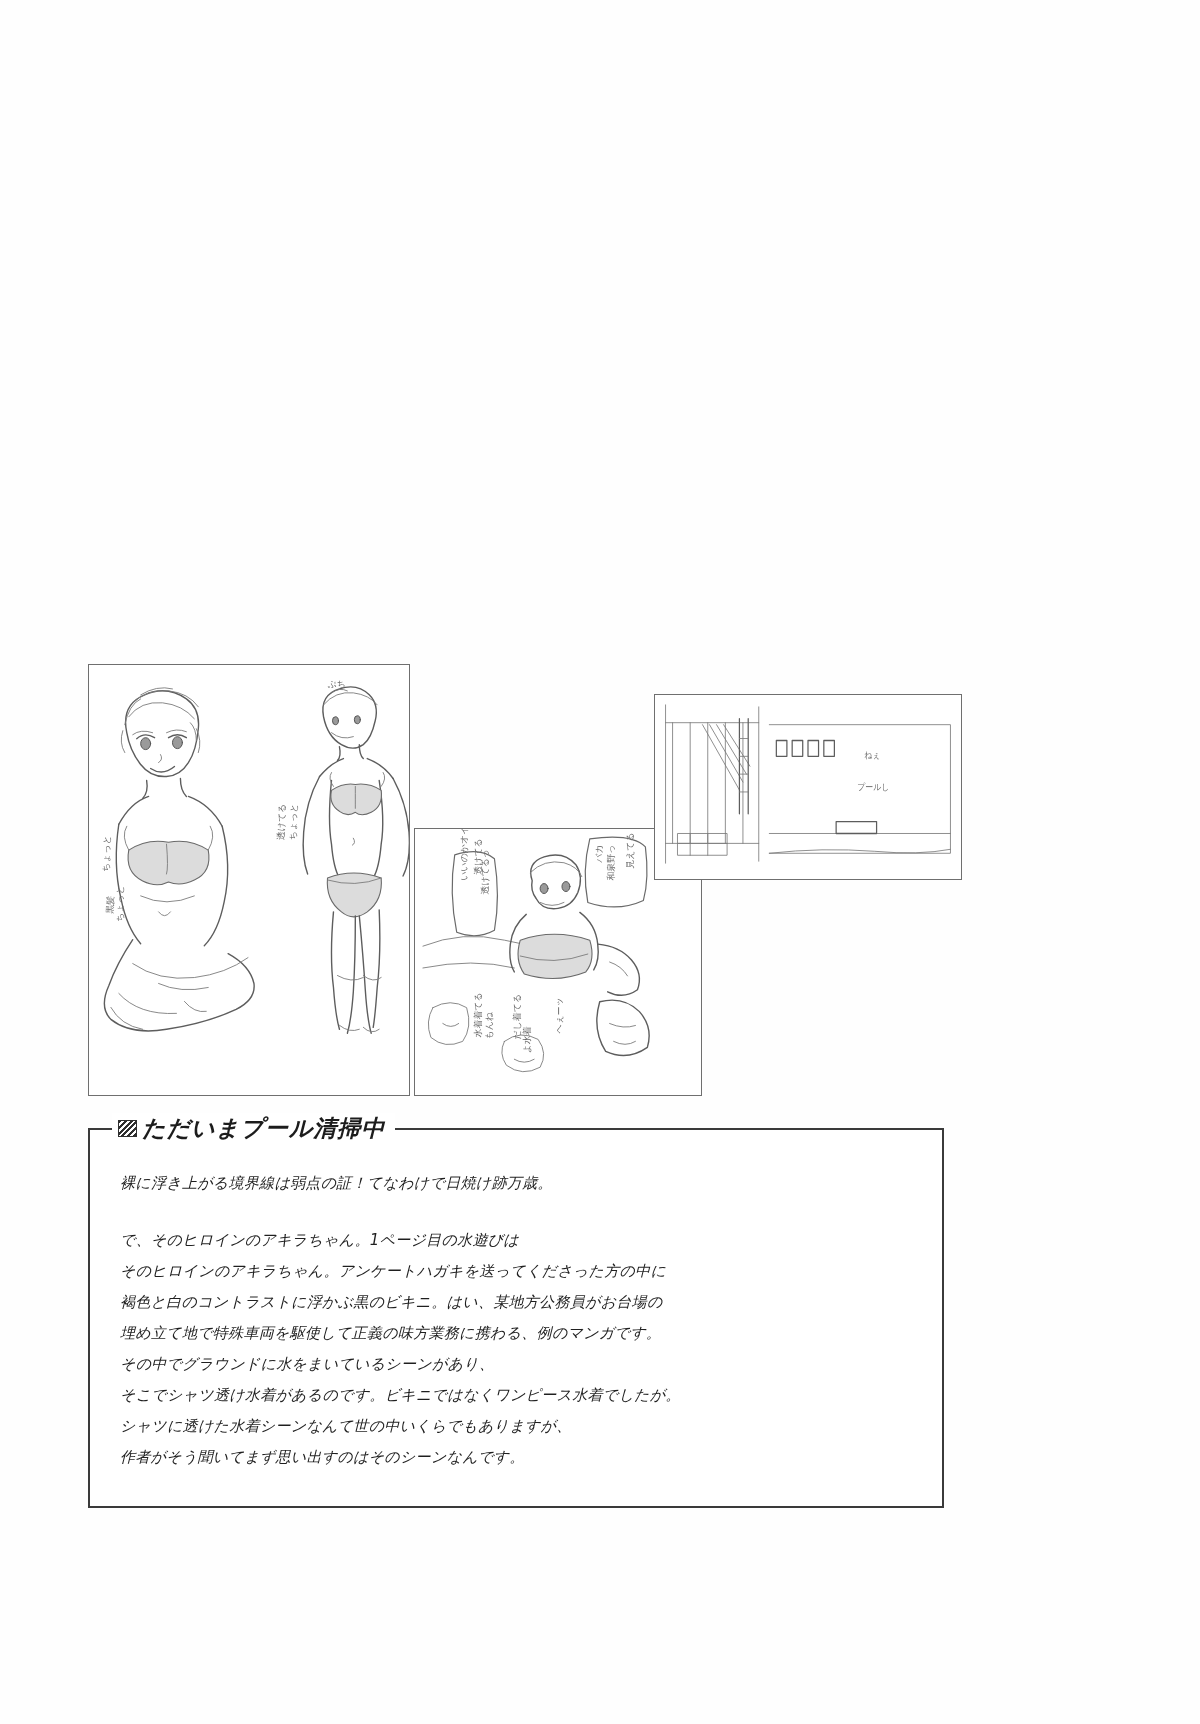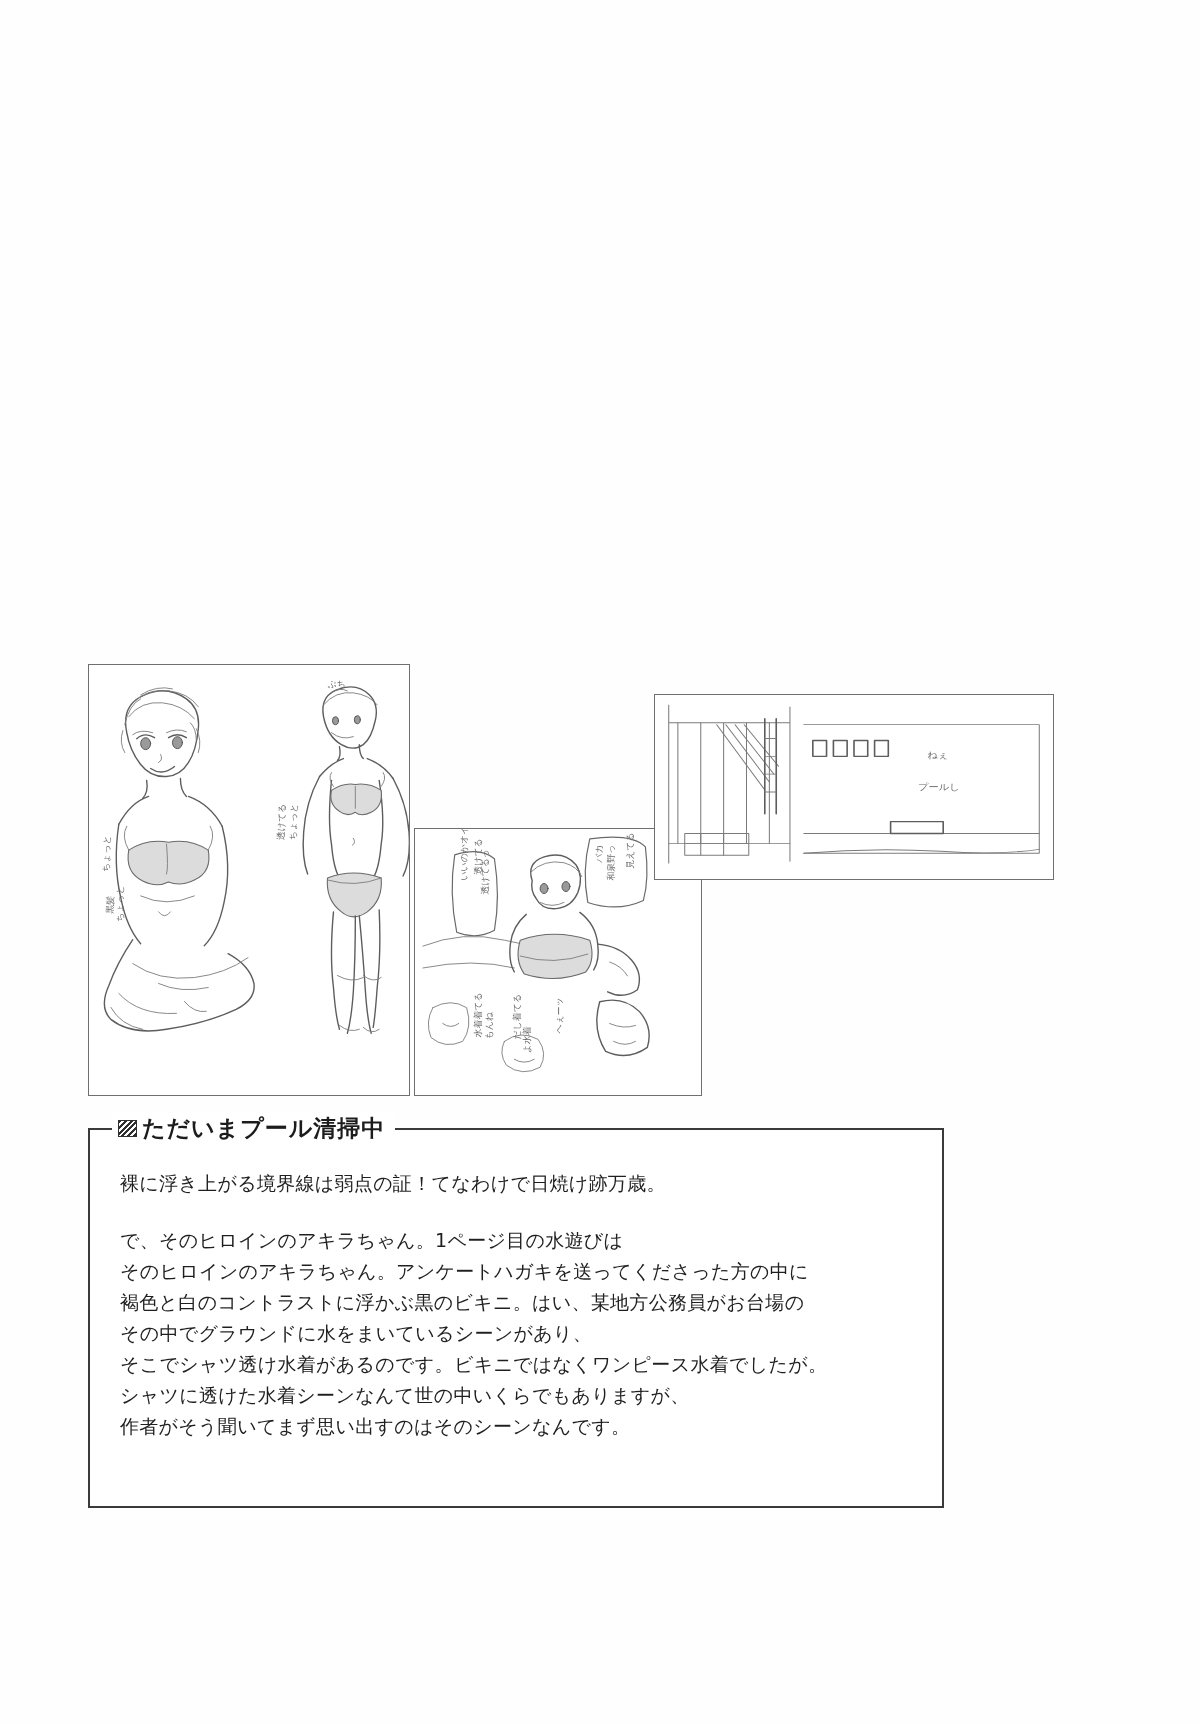--- a/index.html
+++ b/index.html
@@ -38,21 +38,21 @@
   }
   #panel-comic {
     left: 414px;
     top: 828px;
     width: 288px;
     height: 268px;
   }
   #panel-scene {
     left: 654px;
     top: 694px;
-    width: 400px;
+    width: 308px;
     height: 186px;
   }
 
   .sketch-svg {
     display: block;
     width: 100%;
     height: 100%;
   }
   .sketch-svg path,
   .sketch-svg line,
@@ -94,20 +94,21 @@
   
   #afterword {
     position: absolute;
     left: 88px;
     top: 1128px;
     width: 856px;
     height: 380px;
     border: 2px solid #3a3a3a;
     box-sizing: border-box;
     background: #ffffff;
+    font-style: italic;
   }
   .heading-wrap {
     position: absolute;
     left: 22px;
     top: -17px;
     display: flex;
     align-items: center;
     background: #ffffff;
     padding: 0 10px 0 6px;
     height: 30px;
@@ -126,21 +127,21 @@
     letter-spacing: 1px;
     color: #1c1c1c;
     white-space: nowrap;
   }
 
   .body-copy {
     position: absolute;
     left: 30px;
     top: 38px;
     right: 26px;
-    font-size: 19px;
+    font-size: 15px;
     line-height: 31px;
     color: #1f1f1f;
     letter-spacing: 0.3px;
   }
   .body-copy p {
     margin: 0;
   }
   .body-copy .gap {
     height: 26px;
   }
@@ -324,20 +325,21 @@
 
     <div class="body-copy">
       <p>
         <span class="line">裸に浮き上がる境界線は弱点の証！てなわけで日焼け跡万歳。</span>
       </p>
       <div class="gap"></div>
       <p>
         <span class="line">で、そのヒロインのアキラちゃん。1ページ目の水遊びは</span>
         <span class="line">そのヒロインのアキラちゃん。アンケートハガキを送ってくださった方の中に</span>
         <span class="line">褐色と白のコントラストに浮かぶ黒のビキニ。はい、某地方公務員がお台場の</span>
+        <span class="line">埋め立て地で特殊車両を駆使して正義の味方業務に携わる、例のマンガです。</span>
         <span class="line">その中でグラウンドに水をまいているシーンがあり、</span>
         <span class="line">そこでシャツ透け水着があるのです。ビキニではなくワンピース水着でしたが。</span>
         <span class="line">シャツに透けた水着シーンなんて世の中いくらでもありますが、</span>
         <span class="line">作者がそう聞いてまず思い出すのはそのシーンなんです。</span>
       </p>
     </div>
   </div>
 
 </div>
 

